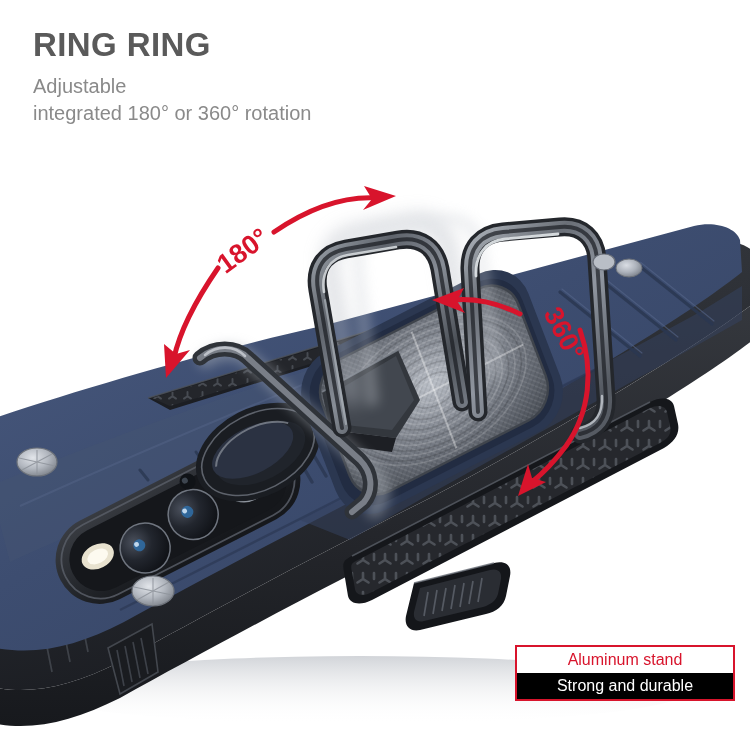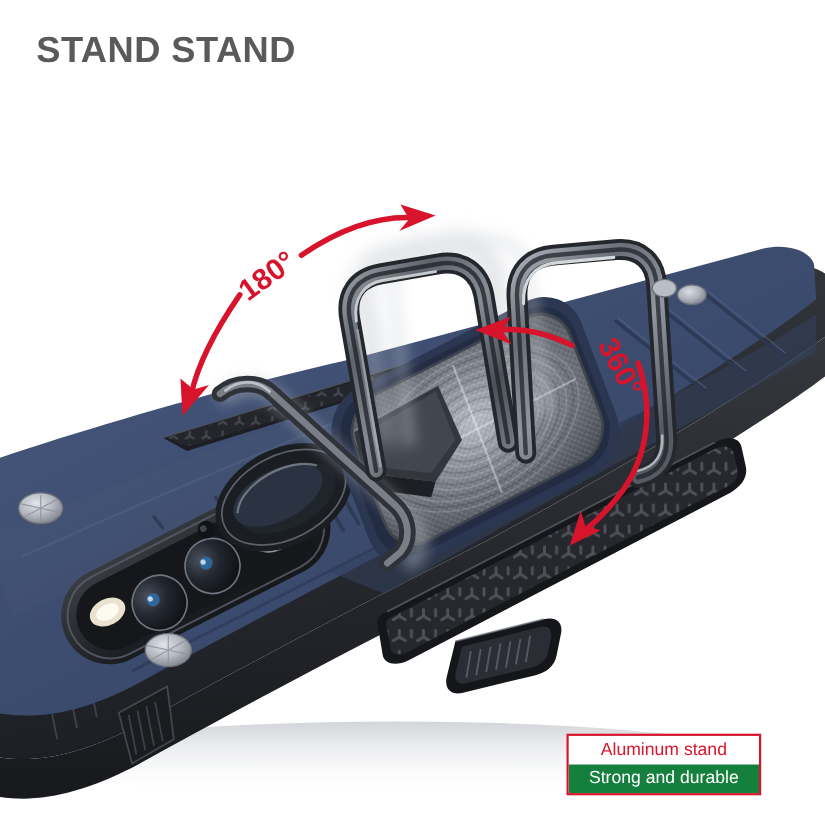--- a/index.html
+++ b/index.html
@@ -51,51 +51,54 @@
     width: 750px;
     height: 750px;
   }
   #scene svg { display: block; }
 
   
   #badge {
     position: absolute;
     left: 515px;
     top: 645px;
-    width: 177px;
+    width: 220px;
     height: 56px;
     border: 2px solid #d8142c;
     box-sizing: border-box;
     overflow: hidden;
-    margin-top: 22px;
   }
   .badge-row {
     height: 26px;
     display: flex;
     align-items: center;
     justify-content: center;
     font-size: 16px;
     white-space: nowrap;
   }
   #badge-row-top {
     background: #ffffff;
     color: #d8142c;
   }
   #badge-row-bottom {
-    background: #15803d;
+    background: #000000;
     color: #ffffff;
   }
 </style>
 </head>
 <body>
 
 <div id="page">
 
   <div id="headline-block">
-    <div class="headline-line">STAND STAND</div>
+    <div class="headline-line">RING RING</div>
+    <div id="sub-block">
+      <div class="subline">Adjustable</div>
+      <div class="subline">integrated 180° or 360° rotation</div>
+    </div>
   </div>
 
   <div id="scene">
     <svg width="750" height="750" viewBox="0 0 750 750" xmlns="http://www.w3.org/2000/svg">
       <defs>
 
         <linearGradient id="navyMain" x1="0" y1="0" x2="1" y2="1">
           <stop offset="0%" stop-color="#4a5b80"></stop>
           <stop offset="45%" stop-color="#3d4d70"></stop>
           <stop offset="100%" stop-color="#33415f"></stop>

